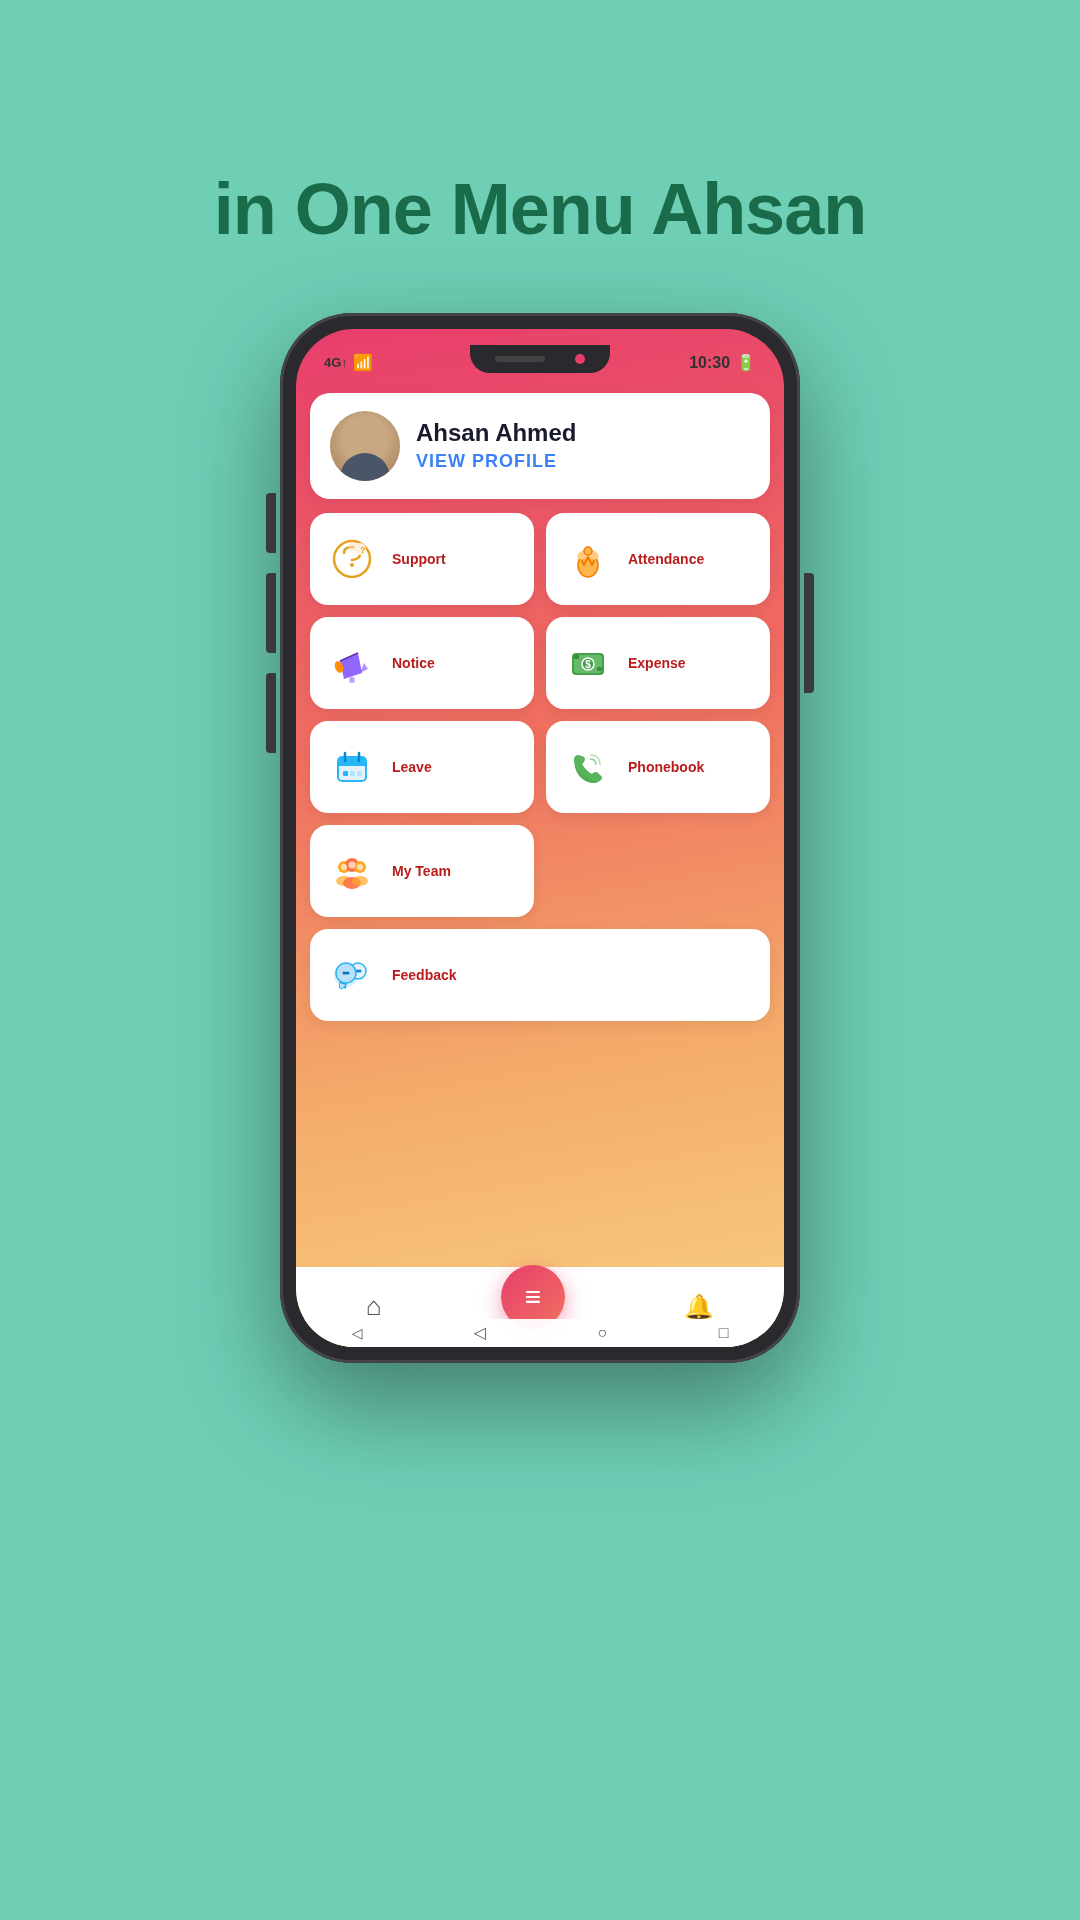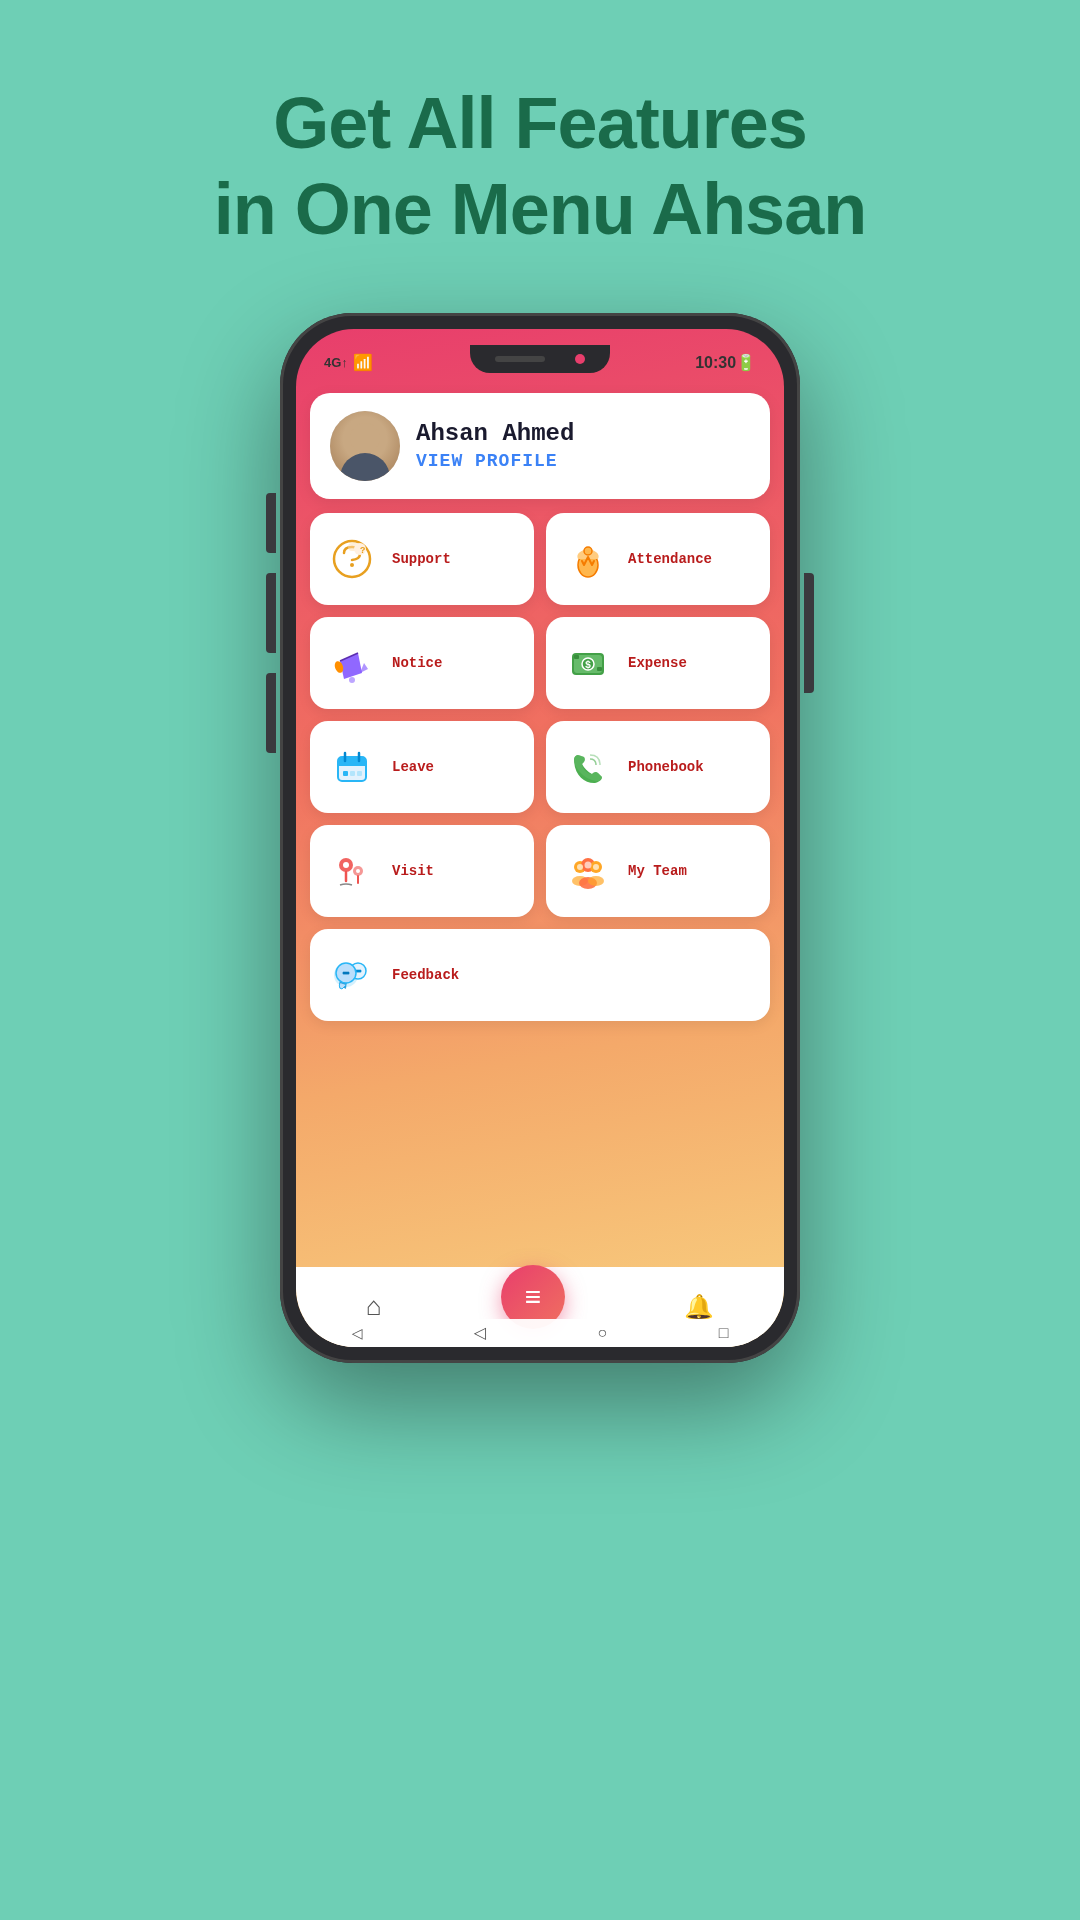--- a/index.html
+++ b/index.html
@@ -105,20 +105,21 @@
     }
     .status-left {
       display: flex;
       align-items: center;
       gap: 6px;
       font-size: 16px;
     }
     .status-right {
       display: flex;
       align-items: center;
+      gap: 6px;
       font-size: 16px;
     }
 
     
     .notch {
       position: absolute;
       top: 16px;
       left: 50%;
       transform: translateX(-50%);
       width: 140px;
@@ -143,21 +144,20 @@
       background: #444;
       border-radius: 3px;
       margin-right: 10px;
     }
 
     
     .screen-content {
       padding: 8px 14px 0;
       height: calc(100% - 44px - 80px);
       overflow-y: auto;
-      font-family: Liberation Mono, monospace;
     }
     .screen-content::-webkit-scrollbar { display: none; }
 
     
     .profile-card {
       background: white;
       border-radius: 20px;
       padding: 18px 20px;
       display: flex;
       align-items: center;
@@ -287,21 +287,21 @@
       color: white;
       box-shadow: 0 6px 20px rgba(232,62,108,0.5);
       margin-top: -20px;
       cursor: pointer;
     }
   </style>
 </head>
 <body>
 
 <h1 class="page-title">
-  <span>Get All Features</span><br>
+  <br>
   <span>in One Menu Ahsan</span>
 </h1>
 
 <div class="phone-wrapper">
   <div class="phone-outer">
 
     <div class="phone-btn-left-top"></div>
     <div class="phone-btn-left-mid"></div>
     <div class="phone-btn-left-bot"></div>
     <div class="phone-btn-right"></div>
@@ -417,34 +417,20 @@
                 <path d="M12 10 C10 10 8 12 8 14 C8 30 18 38 28 38 C30 38 36 36 36 32 L32 28 C30 26 28 27 26 29 C22 27 18 23 16 19 C18 17 20 15 18 12 Z" fill="#4caf50"></path>
                 <path d="M8 14 C9 12 11 10 13 10 L18 12 C19.5 14.5 18.5 16.5 17 18 C14 22 22 30 26 29 C27.5 27.5 29.5 26.5 32 28 L36 32 C36 34 34 36 32 36 C20 36 8 24 8 14Z" fill="#66bb6a" opacity="0.5"></path>
                 <path d="M24 14 Q30 14 30 20" stroke="#4caf50" stroke-width="1.5" fill="none" opacity="0.6"></path>
                 <path d="M24 10 Q34 10 34 20" stroke="#4caf50" stroke-width="1.5" fill="none" opacity="0.4"></path>
               </svg>
             </div>
             <span class="menu-label">Phonebook</span>
           </div>
 
 
-          <div class="menu-item">
-            <div class="menu-icon">
-              <svg width="44" height="44" viewBox="0 0 44 44" fill="none">
-                <circle cx="16" cy="16" r="7" fill="#ef5350" opacity="0.9"></circle>
-                <path d="M16 23 L16 32" stroke="#ef5350" stroke-width="2.5" stroke-linecap="round"></path>
-                <circle cx="16" cy="16" r="3" fill="white"></circle>
-                <circle cx="28" cy="22" r="5" fill="#ef5350" opacity="0.6"></circle>
-                <path d="M28 27 L28 34" stroke="#ef5350" stroke-width="2" stroke-linecap="round"></path>
-                <circle cx="28" cy="22" r="2" fill="white"></circle>
-                <path d="M10 36 Q16 34 22 36" stroke="#888" stroke-width="1.5" fill="none"></path>
-              </svg>
-            </div>
-            <span class="menu-label">Visit</span>
-          </div>
 
           <div class="menu-item">
             <div class="menu-icon">
               <svg width="44" height="44" viewBox="0 0 44 44" fill="none">
                 <circle cx="14" cy="18" r="6" fill="#ffa726"></circle>
                 <circle cx="22" cy="16" r="7" fill="#ff7043"></circle>
                 <circle cx="30" cy="18" r="6" fill="#ffa726"></circle>
                 <ellipse cx="14" cy="32" rx="8" ry="5" fill="#ffa726" opacity="0.7"></ellipse>
                 <ellipse cx="22" cy="34" rx="9" ry="6" fill="#ff7043" opacity="0.9"></ellipse>
                 <ellipse cx="30" cy="32" rx="8" ry="5" fill="#ffa726" opacity="0.7"></ellipse>

